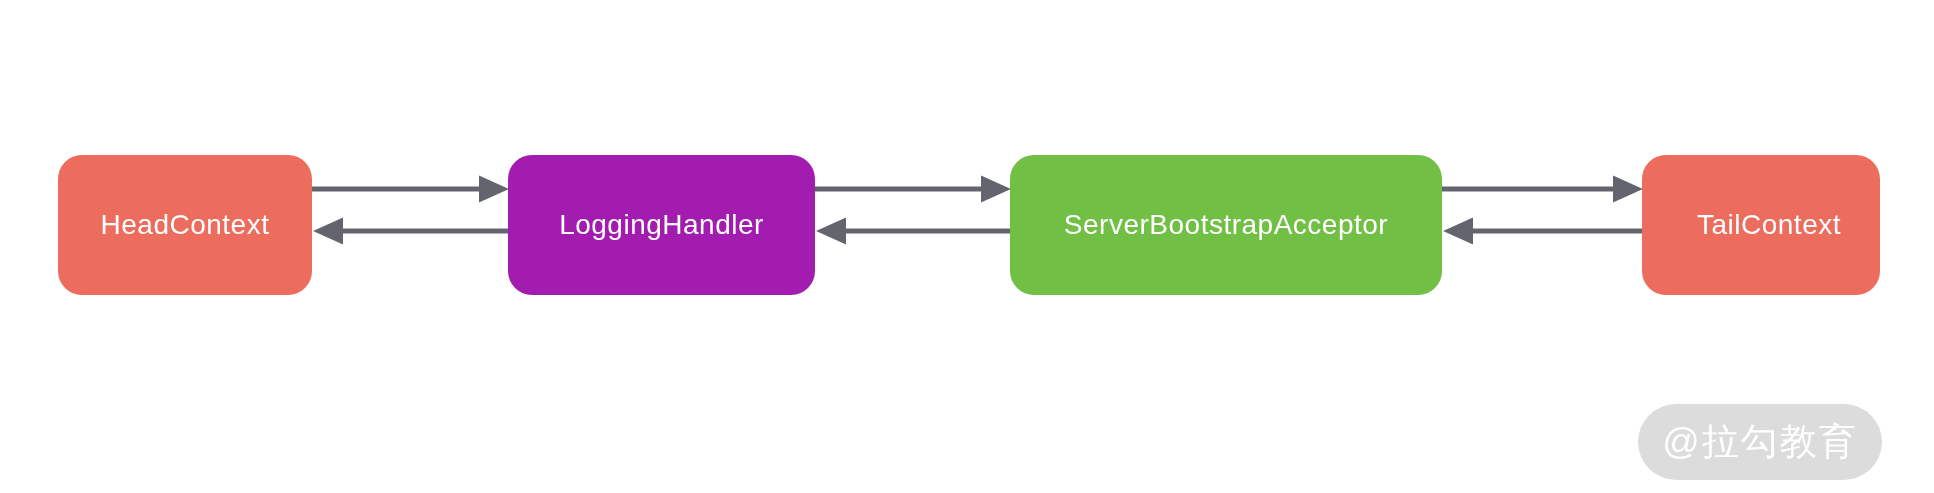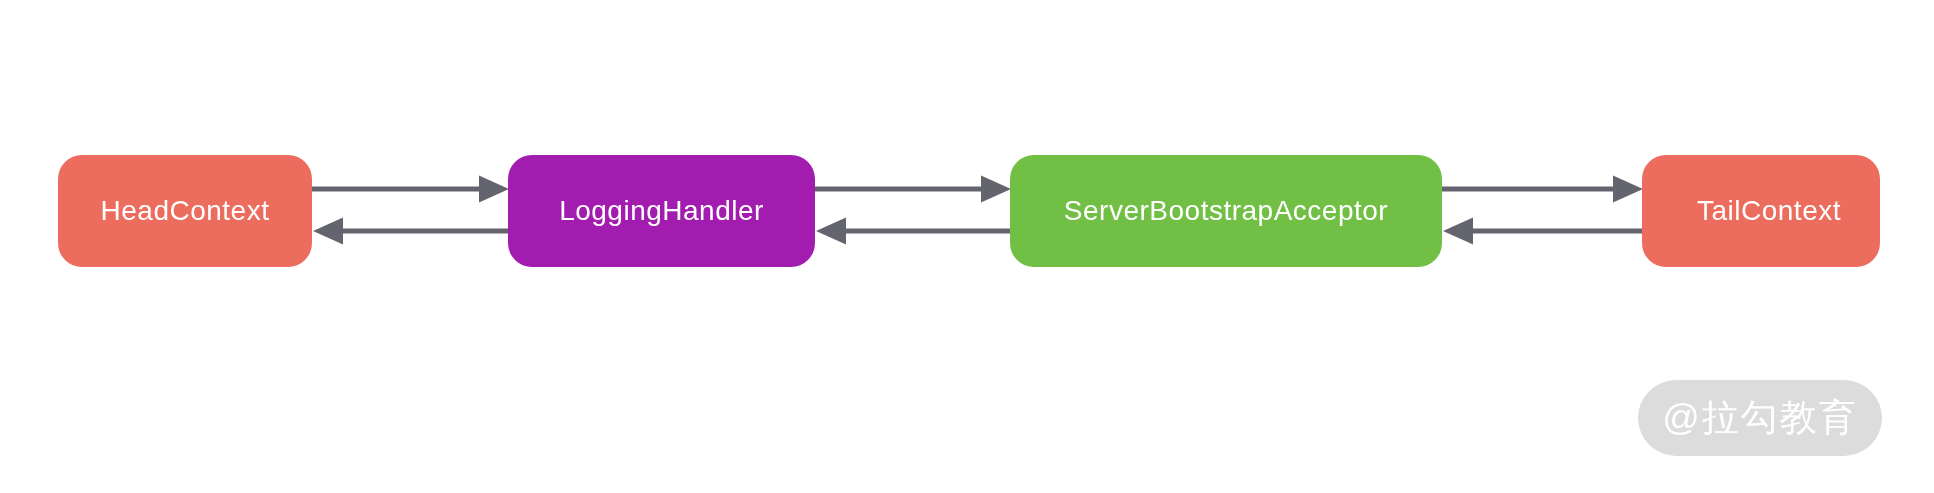--- a/index.html
+++ b/index.html
@@ -11,21 +11,21 @@
     position: relative;
     width: 1934px;
     height: 493px;
     background: var(--bg, #ffffff);
     font-family: "Liberation Sans", "DejaVu Sans", sans-serif;
     overflow: hidden;
   }
   .node {
     position: absolute;
     top: 155px;
-    height: 112px;
+    height: 140px;
     border-radius: 24px;
     display: flex;
     align-items: center;
     justify-content: center;
     color: var(--node-text, #ffffff);
     font-size: 28px;
     font-weight: 500;
     letter-spacing: 0.5px;
     box-sizing: border-box;
     z-index: 2;
@@ -48,21 +48,21 @@
     fill: none;
   }
   .arrow-head {
     fill: var(--arrow, #64646e);
     stroke: none;
   }
 
   .watermark {
     position: absolute;
     left: 1638px;
-    top: 380px;
+    top: 404px;
     width: 244px;
     height: 76px;
     border-radius: 38px;
     background: var(--wm-bg, #dcdcdc);
     color: var(--wm-text, #ffffff);
     display: flex;
     align-items: center;
     justify-content: center;
     font-size: 37px;
     font-weight: 400;

